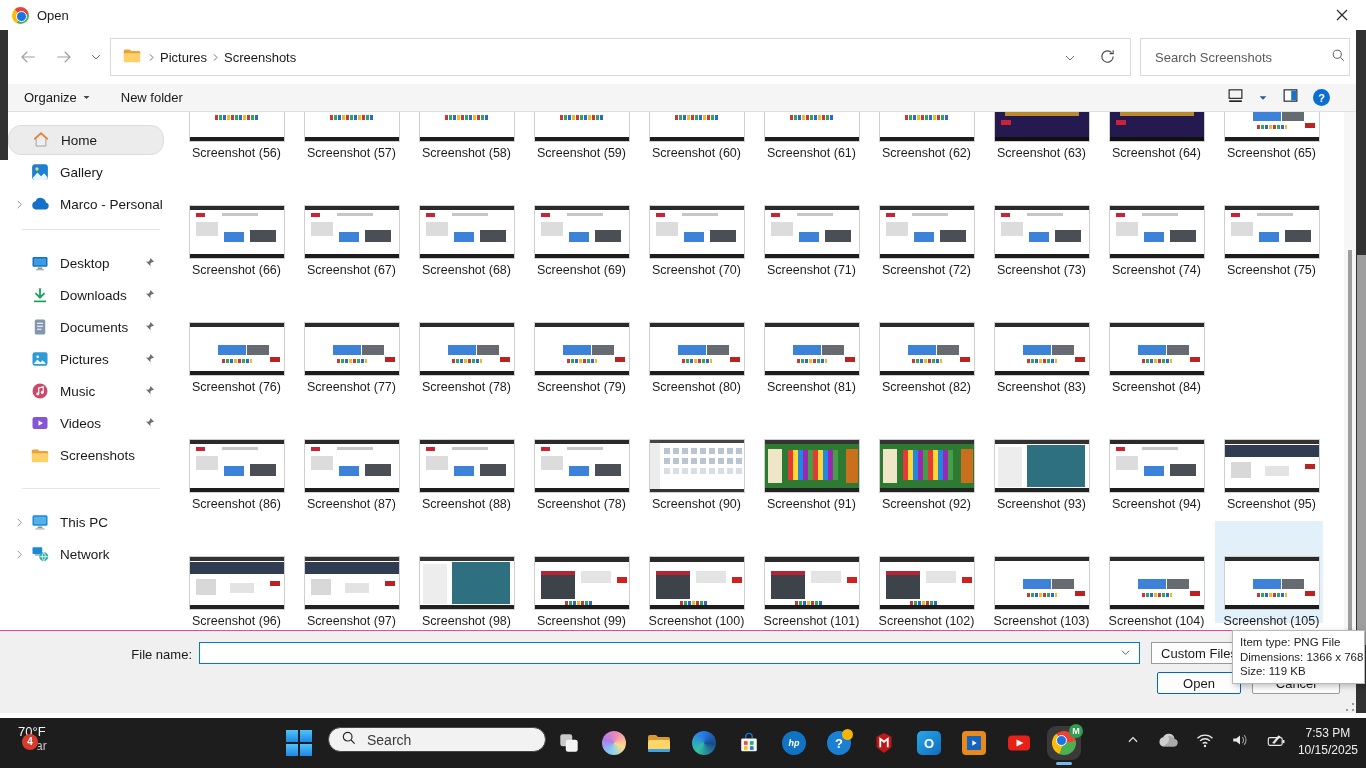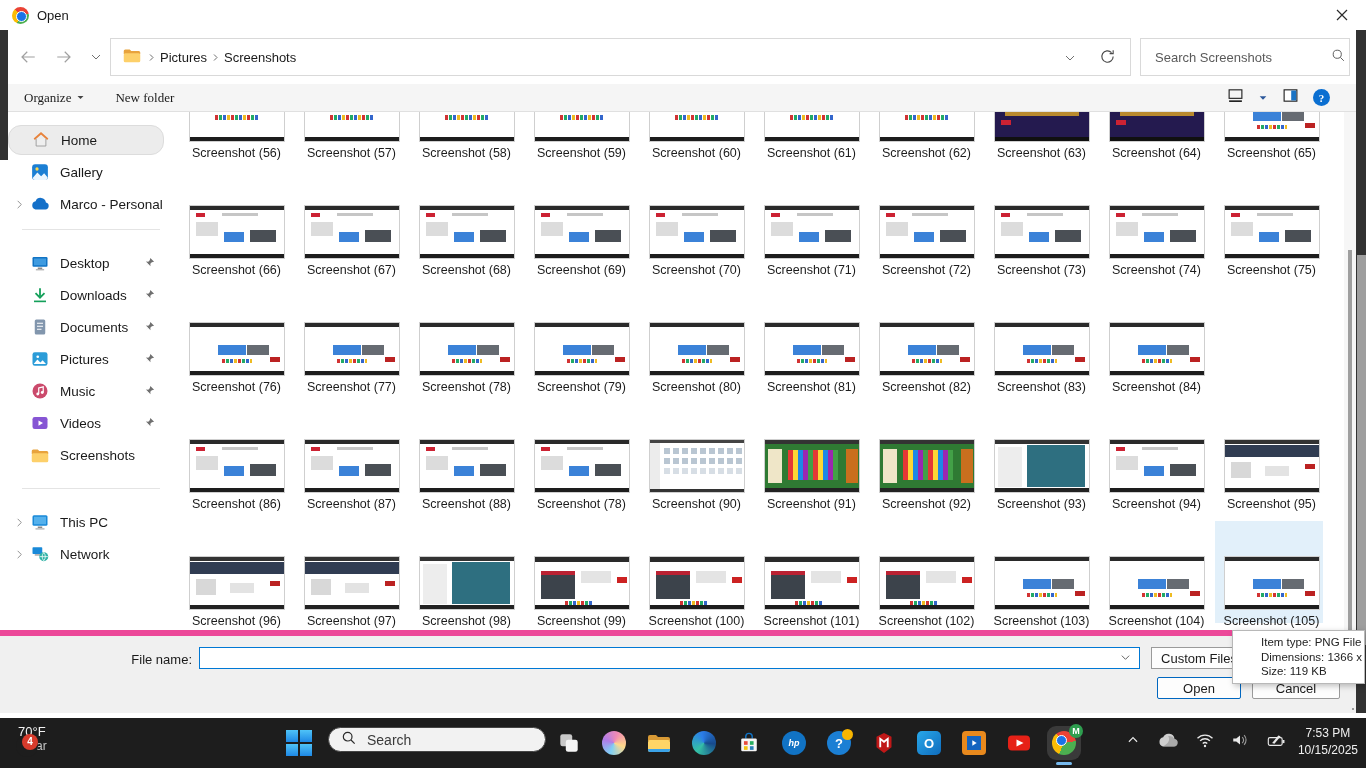--- a/index.html
+++ b/index.html
@@ -19,21 +19,21 @@
   #navbar { position:absolute; left:0; top:30px; width:1366px; height:54px; background:#fff; }
   .navbtn { position:absolute; top:13px; width:28px; height:28px; display:flex; align-items:center; justify-content:center; }
   #addressbox { position:absolute; left:110px; top:8px; width:1021px; height:38px; border:1px solid #d9d9d9; background:#fff; display:flex; align-items:center; }
   #addressbox .crumbtxt { font-size:13px; color:#1a1a1a; padding:0 4px; }
   #addr-chevron { position:absolute; right:54px; top:11px; }
   #addr-refresh { position:absolute; right:14px; top:9px; }
   #searchbox { position:absolute; left:1140px; top:8px; width:210px; height:38px; border:1px solid #d9d9d9; background:#fff; display:flex; align-items:center; }
   #searchbox input { border:none; outline:none; flex:1; font-size:13px; color:#5a5a5a; padding-left:14px; font-family:inherit; background:transparent; }
   #searchbox input::placeholder { color:#5a5a5a; }
 
-  #cmdbar { position:absolute; left:0; top:84px; width:1356px; height:28px; background:#f5f5f5; border-bottom:1px solid #e0e0e0; display:flex; align-items:center;font-family:Liberation Serif, serif; }
+  #cmdbar { position:absolute; left:0; top:84px; width:1356px; height:28px; background:#f5f5f5; border-bottom:1px solid #e0e0e0; display:flex; align-items:center; }
   #cmdbar .cmd { font-size:13px; color:#1a1a1a; margin-left:24px; display:flex; align-items:center; gap:5px; }
   #cmdbar .right { position:absolute; right:26px; display:flex; align-items:center; gap:14px; }
 
   
   #sidebar { position:absolute; left:8px; top:112px; width:158px; height:518px; background:#fff; padding-top:13px; }
   .side-item { position:relative; height:30px; margin:0 2px 2px 0; display:flex; align-items:center; border-radius:13px; }
   .side-item.selected { background:#ececec; border:1px solid #dcdcdc; }
   .side-item .chev { width:22px; display:flex; justify-content:center; }
   .side-item .sicon { width:20px; height:20px; margin-right:10px; display:flex; align-items:center; justify-content:center; }
   .side-item .slabel { font-size:13.5px; color:#191919; white-space:nowrap; }
@@ -102,34 +102,34 @@
     background-position:0 0,6px 14px,6px 18px,46px 14px,82px 20px,30px 44px,0 48px; }
 
   
   #content-scrollbar { position:absolute; left:1344px; top:112px; width:12px; height:518px; background:#f6f6f6; }
   #content-scrollbar .thumbbar { position:absolute; left:4px; width:4px; top:138px; height:400px; background:#9f9f9f; }
   #edge-right { position:absolute; left:1356px; top:30px; width:10px; height:683px; background:#323232; z-index:40; }
   #edge-right .seg { position:absolute; left:1px; top:225px; width:9px; height:390px; background:#9e9e9e; }
   #edge-left { position:absolute; left:0; top:30px; width:8px; height:130px; background:#323232; z-index:40; }
 
   
-  #footer { position:absolute; left:0; top:630px; width:1356px; height:83px; background:#f0f0f0; border-top:6px solid #ec4899; }
+  #footer { position:absolute; left:0; top:630px; width:1356px; height:83px; background:#f0f0f0; border-top:1px solid #ec4899; }
   #filename-label { position:absolute; left:0; top:16px; width:192px; text-align:right; font-size:13px; color:#1a1a1a; }
   #filename-wrap { position:absolute; left:199px; top:11px; width:941px; height:22px; background:#fff; border:1px solid #0078d4; display:flex; align-items:center; }
   #filename-wrap input { flex:1; border:none; outline:none; height:100%; font-size:13px; padding-left:5px; font-family:inherit; }
   #filetype-btn { position:absolute; left:1151px; top:11px; width:96px; height:22px; background:#fdfdfd; border:1px solid #9a9a9a; font-size:13px; color:#1a1a1a; display:flex; align-items:center; justify-content:center; }
   #open-btn { position:absolute; left:1157px; top:41px; width:84px; height:22px; background:#fdfdfd; border:1px solid #0067c0; border-radius:2px; font-size:13px; color:#1a1a1a; display:flex; align-items:center; justify-content:center; }
   #cancel-btn { position:absolute; left:1252px; top:41px; width:88px; height:22px; background:#fdfdfd; border:1px solid #9a9a9a; border-radius:2px; font-size:13px; color:#1a1a1a; display:flex; align-items:center; justify-content:center; }
   #resize-grip { position:absolute; left:1346px; top:72px; width:8px; height:8px;
     background:radial-gradient(circle at 7px 1px,#9a9a9a 1px,transparent 1.3px),radial-gradient(circle at 7px 7px,#9a9a9a 1px,transparent 1.3px),radial-gradient(circle at 1px 7px,#9a9a9a 1px,transparent 1.3px); }
   #whitegap { position:absolute; left:0; top:713px; width:1366px; height:5px; background:#fff; }
 
   
   #tooltip { position:absolute; left:1232px; top:630px; width:133px; background:#fff; border:1px solid #b8b8b8; box-shadow:2px 2px 6px rgba(0,0,0,.25); padding:4px 7px; z-index:60; }
-  #tooltip div { font-size:11.5px; color:#222; line-height:14.5px; white-space:nowrap;margin-left:21px; }
+  #tooltip div { font-size:11.5px; color:#222; line-height:14.5px; white-space:nowrap; }
 
   
   #taskbar { position:absolute; left:0; top:718px; width:1366px; height:50px; background:#1d1d1d; z-index:100; }
   #weather { position:absolute; left:10px; top:6px; display:flex; align-items:center; gap:8px; }
   .moon { position:relative; width:26px; height:26px; border-radius:50%; background:radial-gradient(circle at 35% 60%,#f7b733 60%,#e8830c 100%); }
   .moon::before { content:""; position:absolute; left:6px; top:-4px; width:22px; height:22px; border-radius:50%; background:#1d1d1d; }
   .wbadge { position:absolute; left:12px; top:-5px; width:16px; height:16px; border-radius:50%; background:#d83b2c; color:#fff; font-size:10px; font-weight:bold; display:flex; align-items:center; justify-content:center; z-index:2; }
   #weather .wtext .temp { font-size:13px; color:#f2f2f2; }
   #weather .wtext .cond { font-size:12px; color:#c8c8c8; }
   #start-btn { position:absolute; left:285px; top:11px; width:28px; height:28px; display:flex; align-items:center; justify-content:center; }

